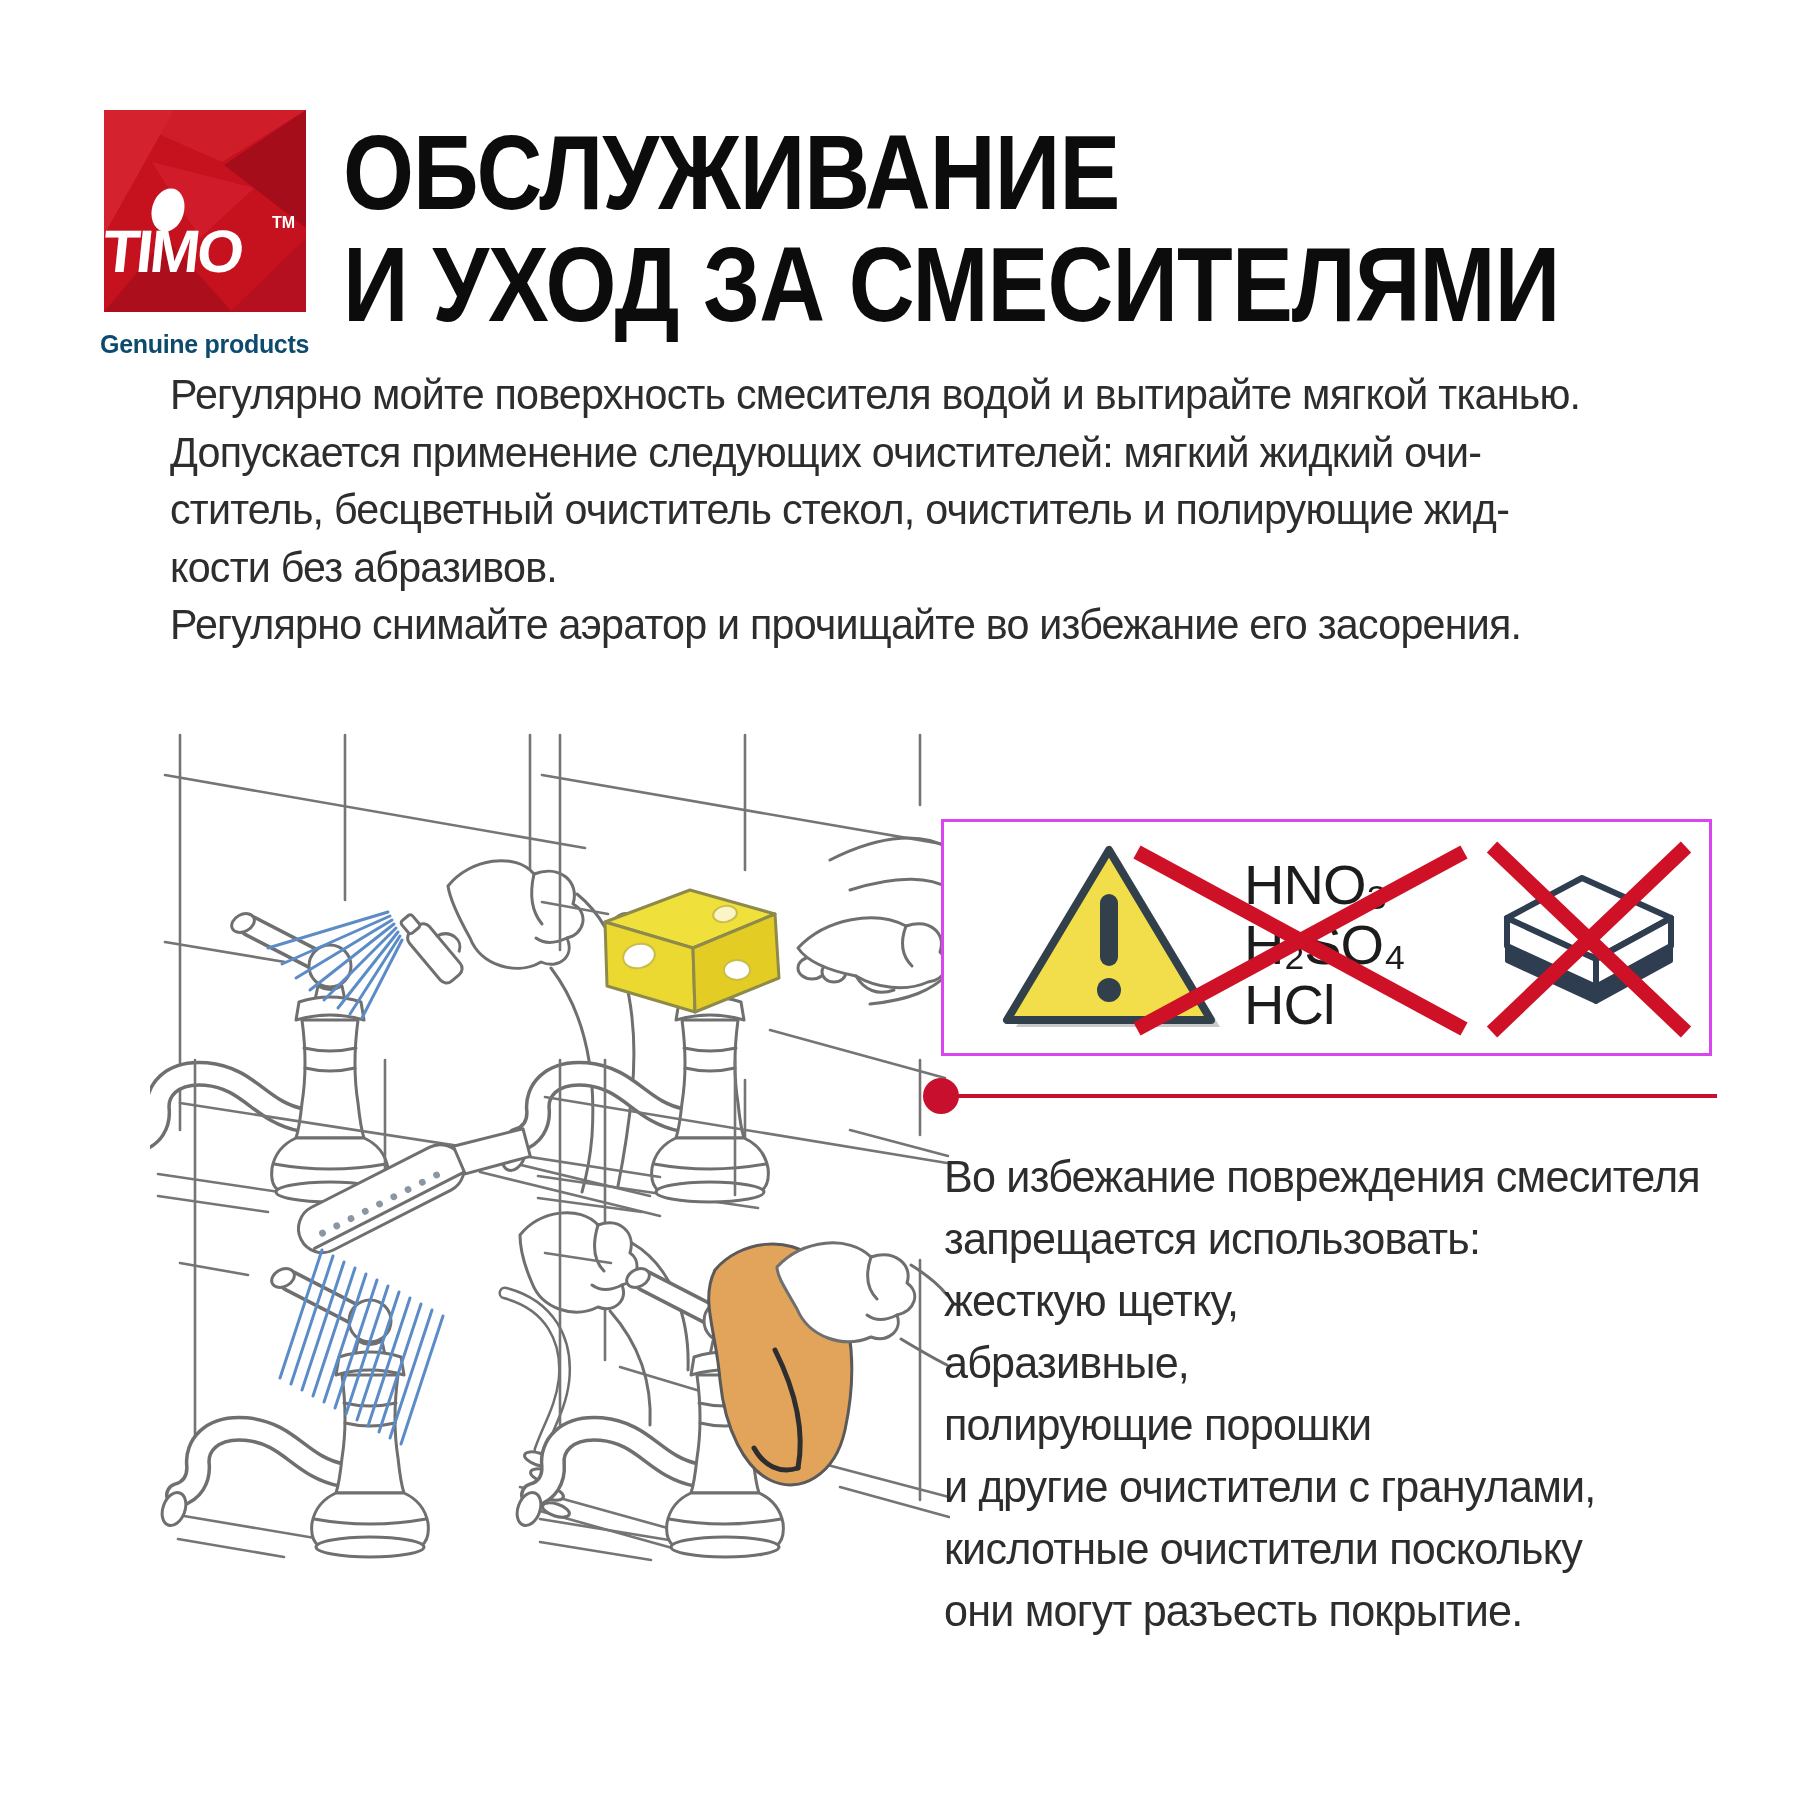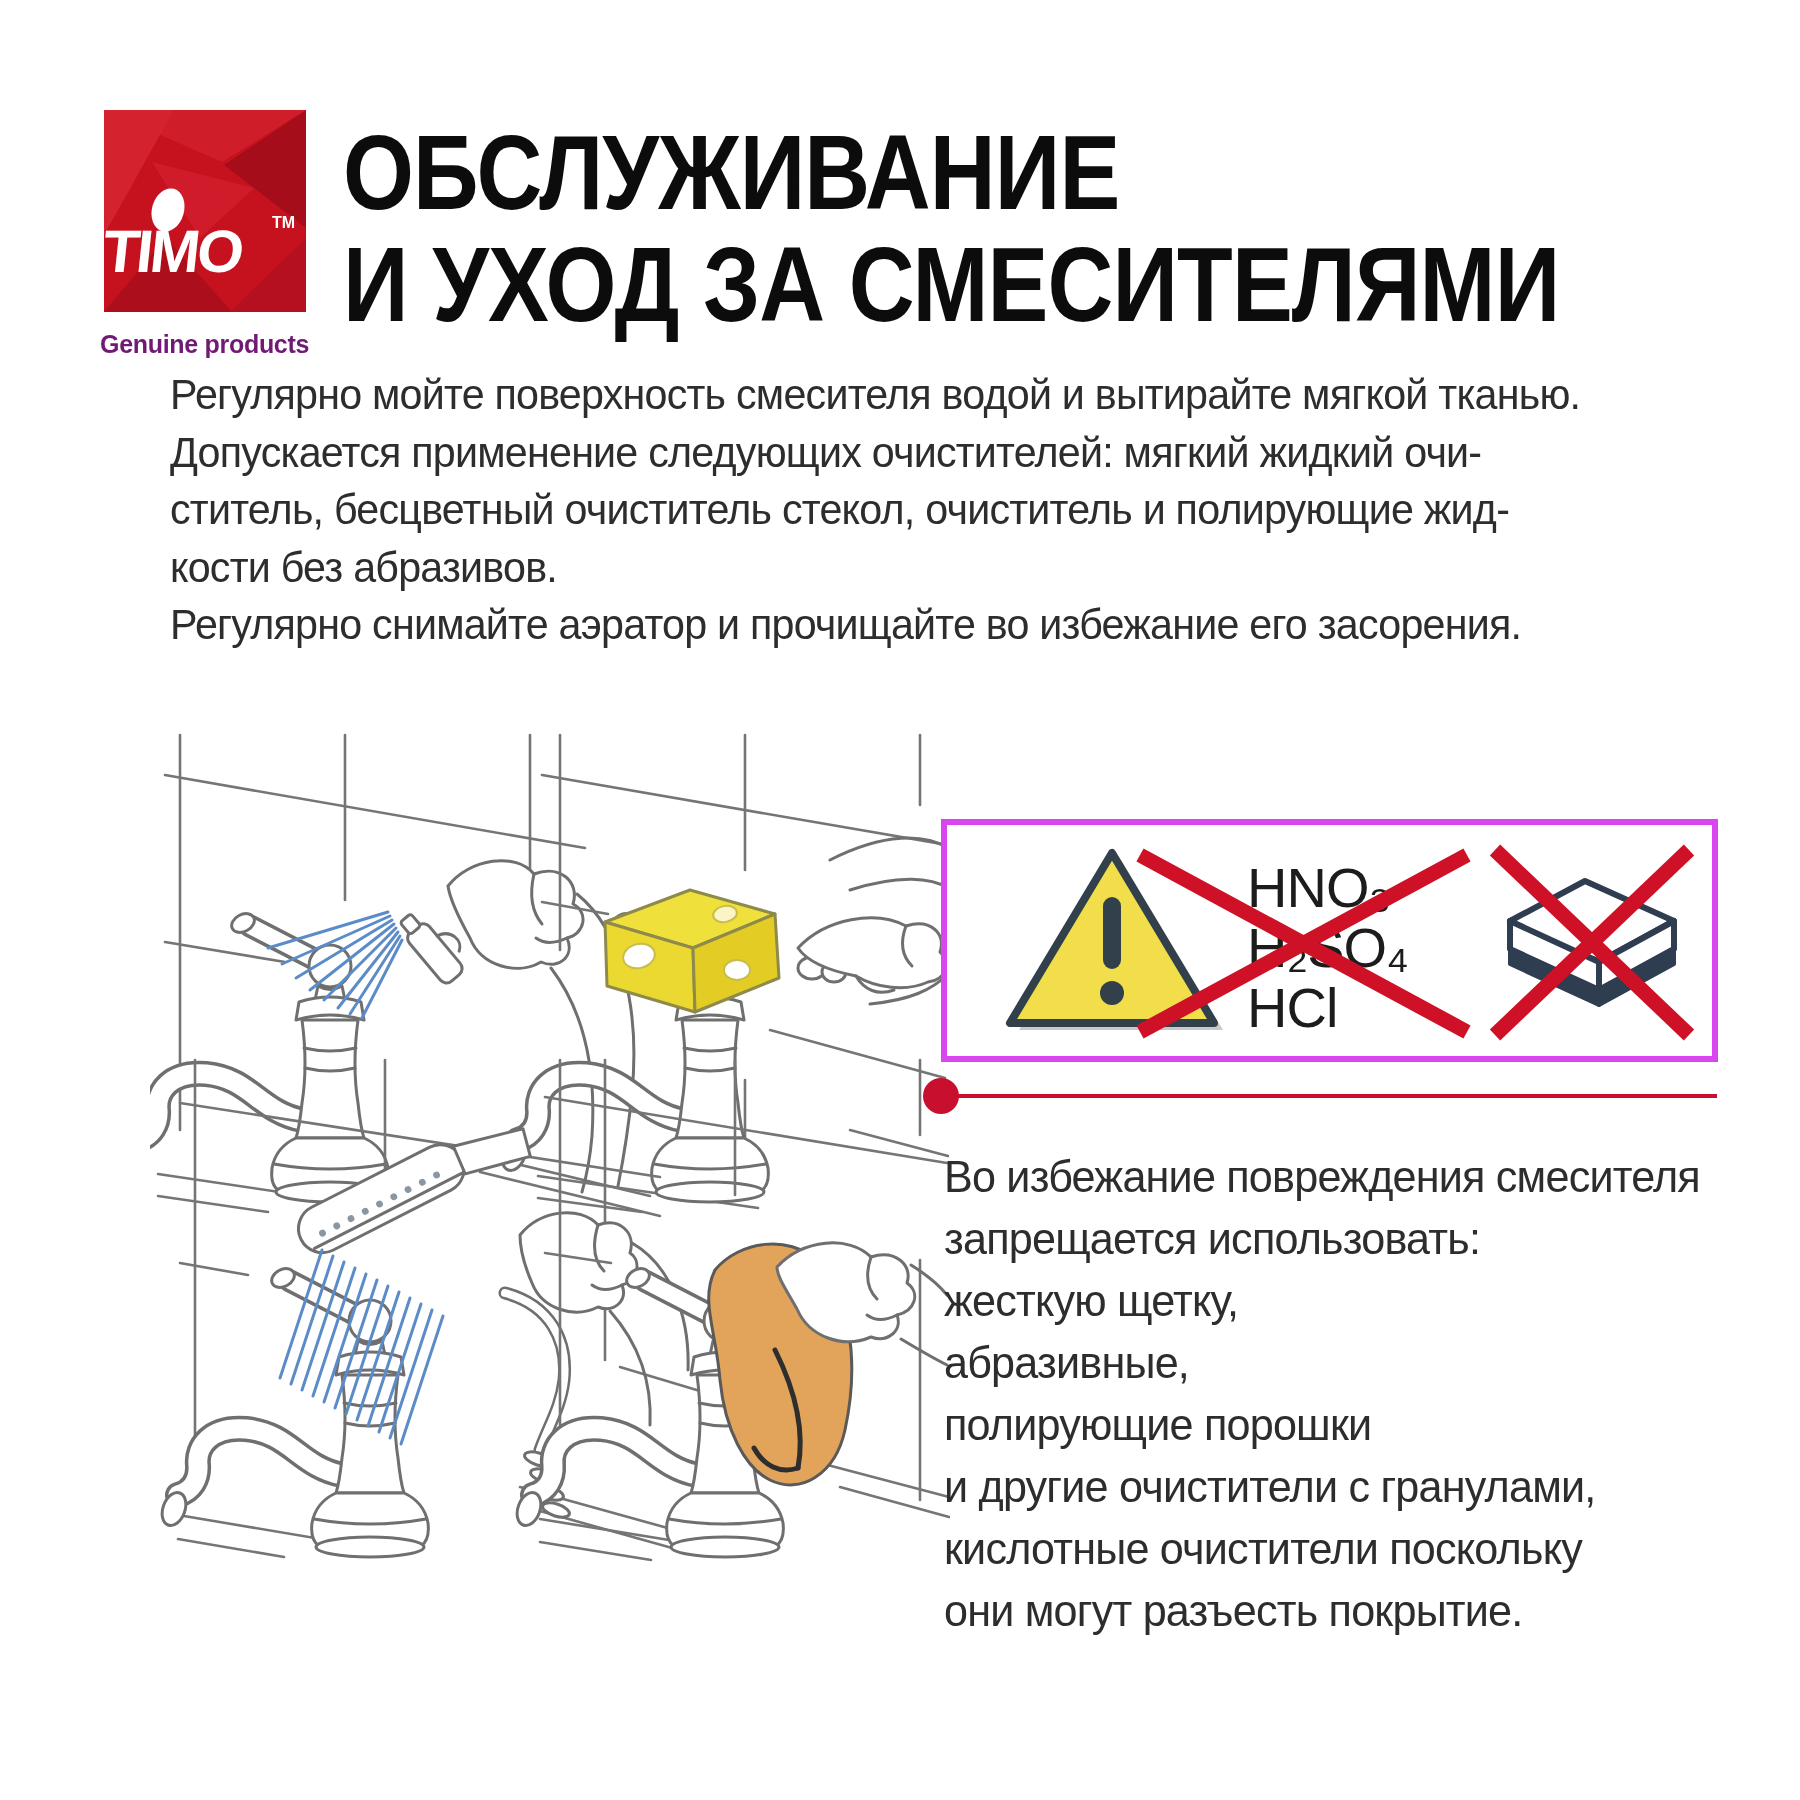--- a/index.html
+++ b/index.html
@@ -2,38 +2,38 @@
 <html><head>
 <meta charset="utf-8">
 <style>
   html,body{margin:0;padding:0;background:#fff;}
   .page{position:relative;width:1800px;height:1800px;background:#ffffff;overflow:hidden;
         font-family:"Liberation Sans", sans-serif;color:#2c2c2c;}
 
   
   .logo-svg{position:absolute;left:104px;top:110px;width:202px;height:202px;}
   .tagline{position:absolute;left:100px;top:330px;width:260px;font-size:25px;font-weight:bold;
-           color:#701a75;letter-spacing:-0.3px;}
+           color:#0c4a6e;letter-spacing:-0.3px;}
 
   
   .title{position:absolute;left:343px;top:116px;font-size:106px;line-height:112px;font-weight:bold;
          color:#0c0c0c;letter-spacing:-1px;white-space:nowrap;
          transform:scaleX(0.86);transform-origin:left top;}
 
   
   .intro{position:absolute;left:170px;top:366px;font-size:42.5px;line-height:57.5px;
          color:#2d2d2d;letter-spacing:-0.8px;white-space:nowrap;
          transform:scaleX(0.97);transform-origin:left top;}
 
   
   .illu{position:absolute;left:150px;top:715px;width:800px;height:900px;}
 
   
   .warning-box{position:absolute;left:941px;top:819px;width:765px;height:231px;
-               border:6px solid #d946ef;background:#fff;box-sizing:content-box;}
+               border:3px solid #d946ef;background:#fff;box-sizing:content-box;}
   .warning-box svg{display:block;width:765px;height:231px;}
   .chem-text{font-family:"Liberation Sans",sans-serif;font-size:56px;fill:#1c1c1c;letter-spacing:-1px;}
 
   
   .marker-dot{position:absolute;left:923px;top:1078px;width:36px;height:36px;border-radius:50%;}
   .marker-line{position:absolute;left:940px;top:1094px;width:777px;height:4px;}
 
   
   .prohibition{position:absolute;left:944px;top:1146px;font-size:44px;line-height:62px;
                color:#2d2d2d;letter-spacing:-0.8px;white-space:nowrap;

